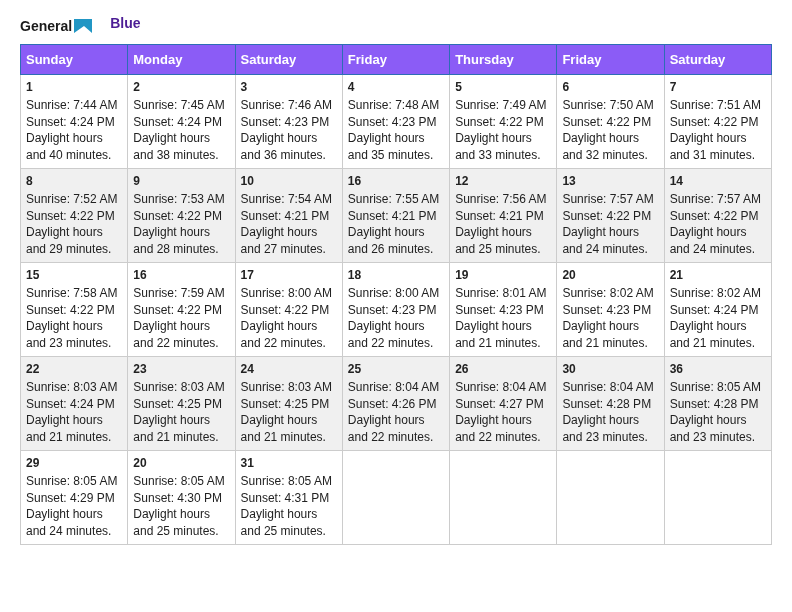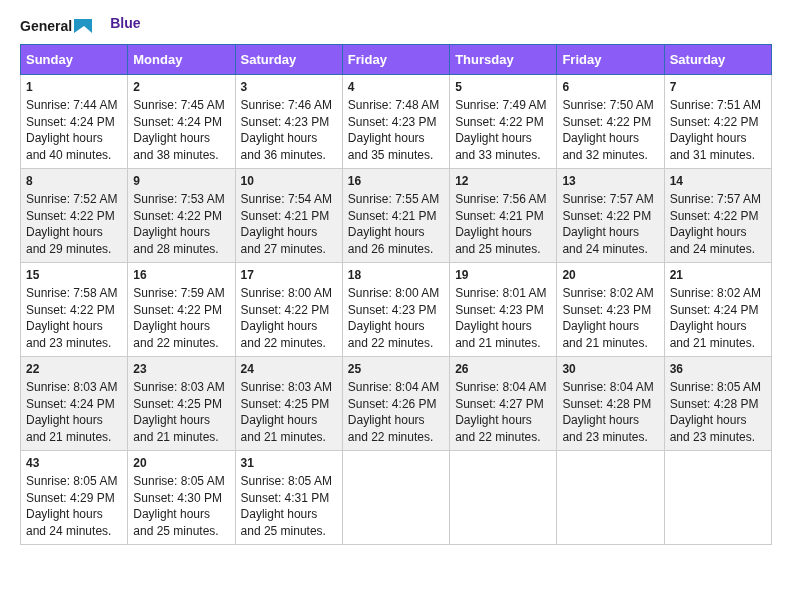--- a/index.html
+++ b/index.html
@@ -143,21 +143,21 @@
         <tr>
           <td><span class="day-num">22</span><span class="day-info">Sunrise: 8:03 AM<br>Sunset: 4:24 PM<br>Daylight hours<br>and 21 minutes.</span></td>
           <td><span class="day-num">23</span><span class="day-info">Sunrise: 8:03 AM<br>Sunset: 4:25 PM<br>Daylight hours<br>and 21 minutes.</span></td>
           <td><span class="day-num">24</span><span class="day-info">Sunrise: 8:03 AM<br>Sunset: 4:25 PM<br>Daylight hours<br>and 21 minutes.</span></td>
           <td><span class="day-num">25</span><span class="day-info">Sunrise: 8:04 AM<br>Sunset: 4:26 PM<br>Daylight hours<br>and 22 minutes.</span></td>
           <td><span class="day-num">26</span><span class="day-info">Sunrise: 8:04 AM<br>Sunset: 4:27 PM<br>Daylight hours<br>and 22 minutes.</span></td>
           <td><span class="day-num">30</span><span class="day-info">Sunrise: 8:04 AM<br>Sunset: 4:28 PM<br>Daylight hours<br>and 23 minutes.</span></td>
           <td><span class="day-num">36</span><span class="day-info">Sunrise: 8:05 AM<br>Sunset: 4:28 PM<br>Daylight hours<br>and 23 minutes.</span></td>
         </tr>
         <tr>
-          <td><span class="day-num">43</span><span class="day-info">Sunrise: 8:05 AM<br>Sunset: 4:29 PM<br>Daylight hours<br>and 24 minutes.</span></td>
+          <td><span class="day-num">29</span><span class="day-info">Sunrise: 8:05 AM<br>Sunset: 4:29 PM<br>Daylight hours<br>and 24 minutes.</span></td>
           <td><span class="day-num">20</span><span class="day-info">Sunrise: 8:05 AM<br>Sunset: 4:30 PM<br>Daylight hours<br>and 25 minutes.</span></td>
           <td><span class="day-num">31</span><span class="day-info">Sunrise: 8:05 AM<br>Sunset: 4:31 PM<br>Daylight hours<br>and 25 minutes.</span></td>
           <td></td>
           <td></td>
           <td></td>
           <td></td>
         </tr>
       </tbody>
   </table>
 </div>

